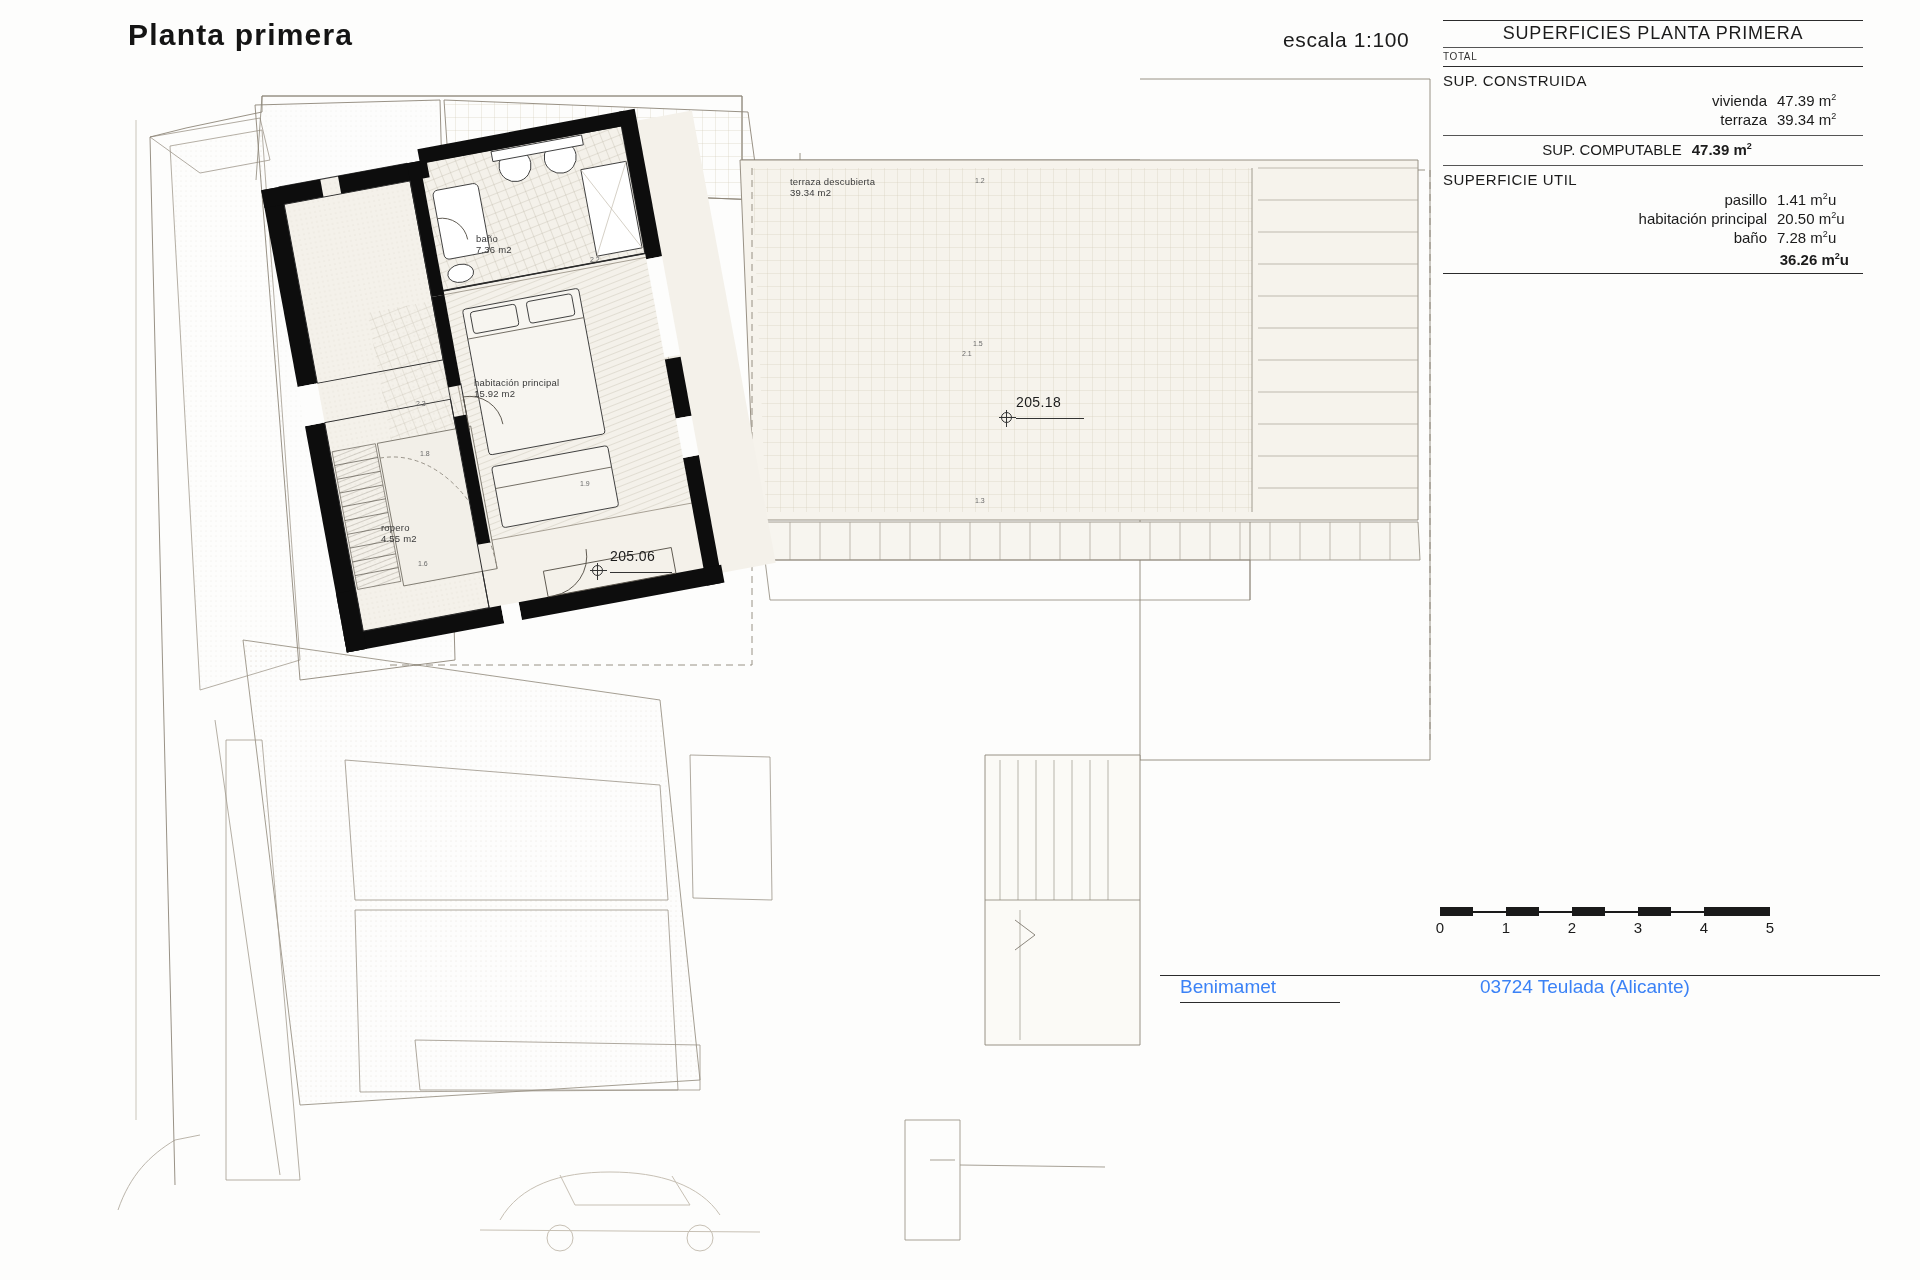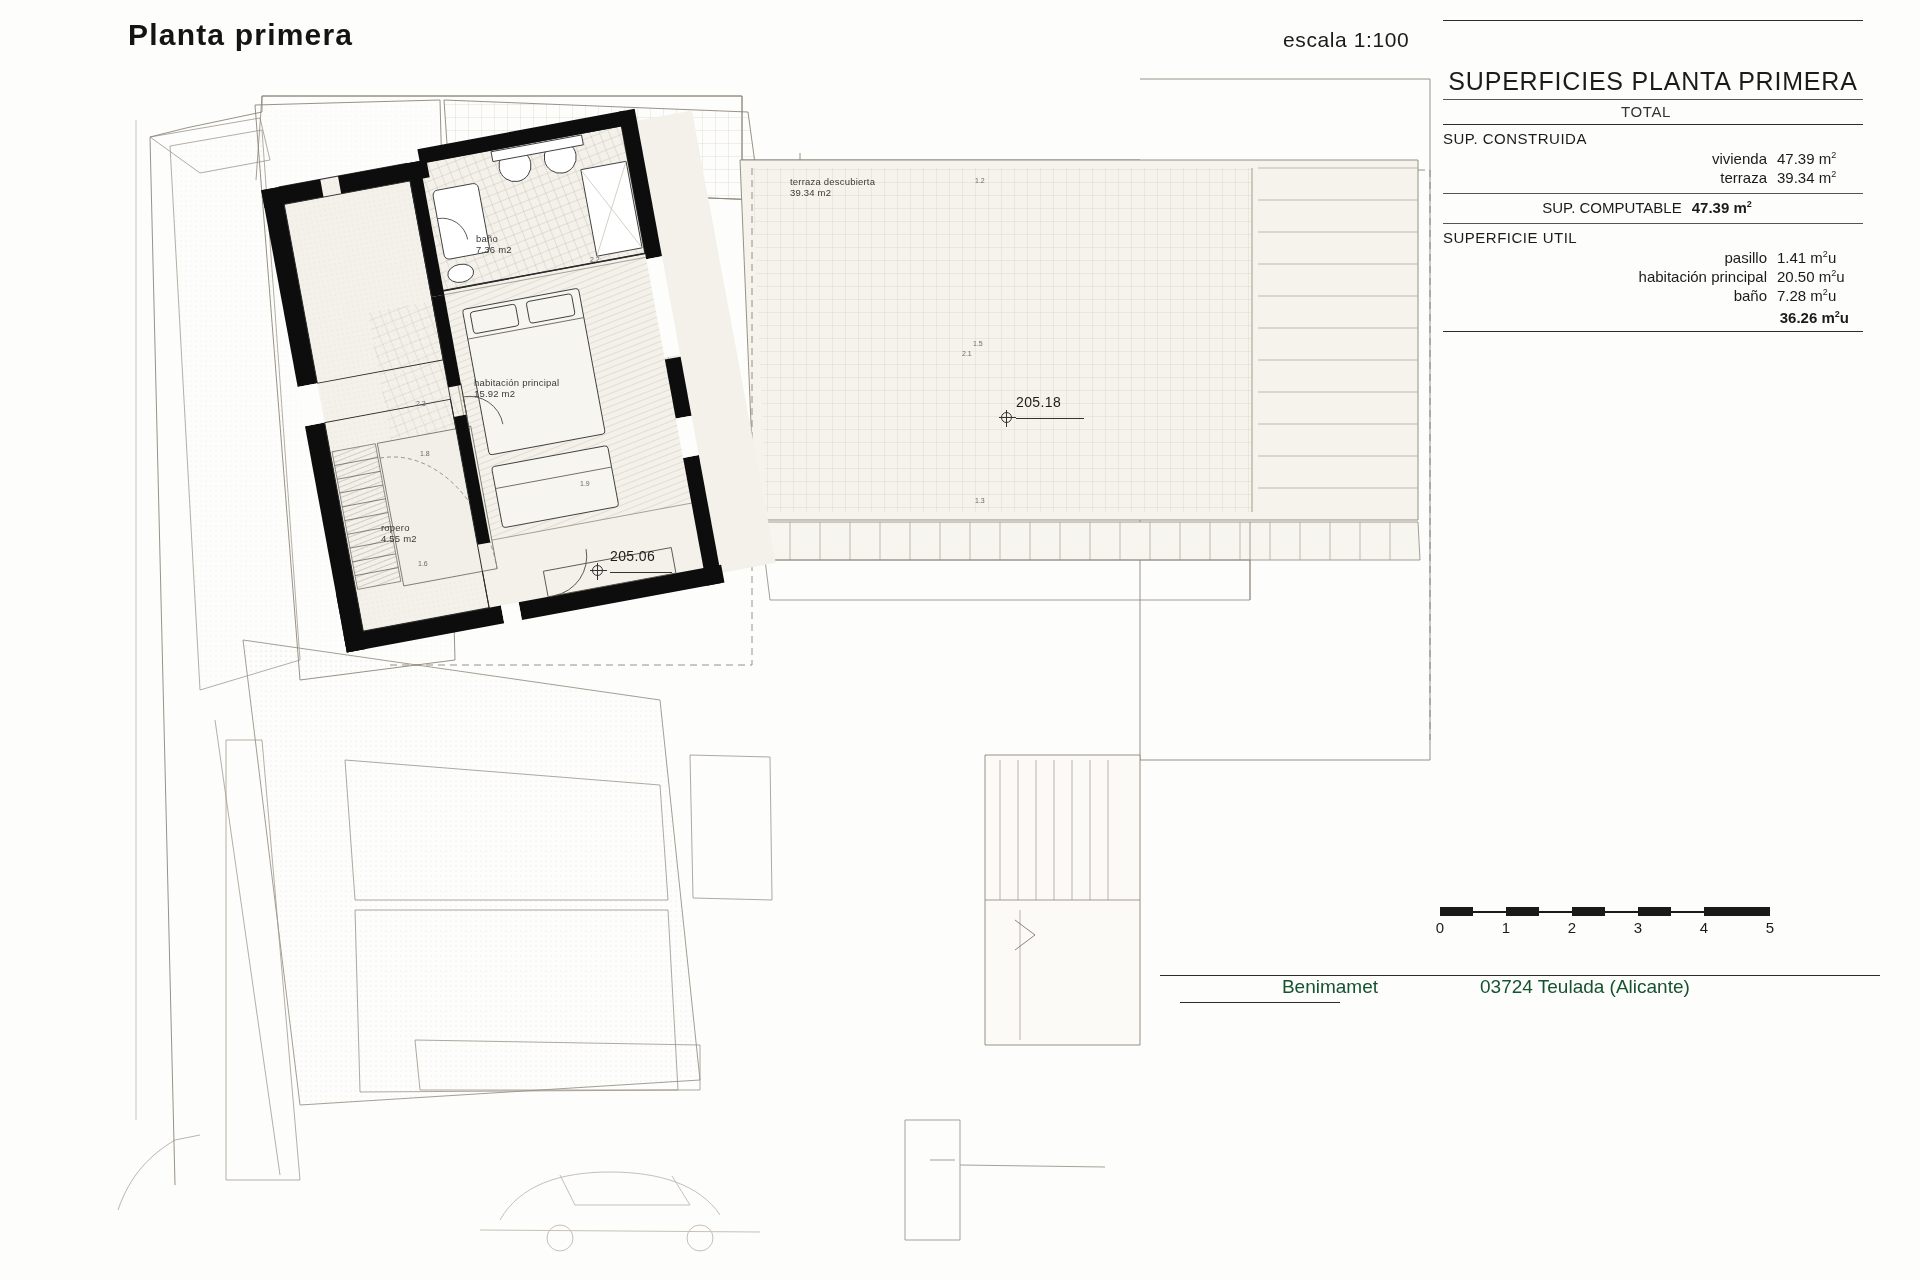--- a/index.html
+++ b/index.html
@@ -51,28 +51,27 @@
     font-size: 15px;
     color: #1b1b1b;
   }
   #surfaces-panel .rule {
     border-top: 1.3px solid #2b2b2b;
     margin: 0;
   }
   #surfaces-panel .rule.thin { border-top: 1px solid #555; }
   .sp-title {
     text-align: center;
-    font-size: 25px;
+    font-size: 18px;
     letter-spacing: 0.8px;
     padding: 2px 0 3px;
-    margin-top: 44px;
   }
   .sp-total-head {
-    text-align: center;
-    font-size: 15px;
+    text-align: left;
+    font-size: 10px;
     letter-spacing: 0.6px;
     padding: 3px 14px 4px 0;
     color: #333;
   }
   .sp-section {
     padding: 5px 0 2px 0;
     font-size: 15px;
     letter-spacing: 0.5px;
   }
   .sp-row {
@@ -137,22 +136,21 @@
   #project-name {
     font-size: 25px;
     letter-spacing: 0.5px;
     padding: 6px 0 0 20px;
     color: #141414;
   }
   #project-sub {
     display: flex;
     padding: 0 0 4px 20px;
     font-size: 19px;
-    color: #14532d;
-    text-align: center;
+    color: #3b82f6;
   }
   #project-sub .loc { width: 300px; }
   .mini-rule {
     width: 160px;
     border-top: 1.1px solid #2b2b2b;
     margin-left: 20px;
   }
 
   
   #drawing {

